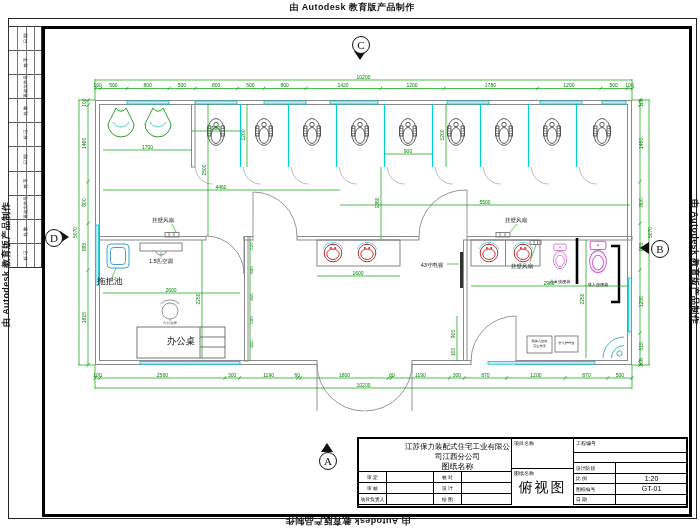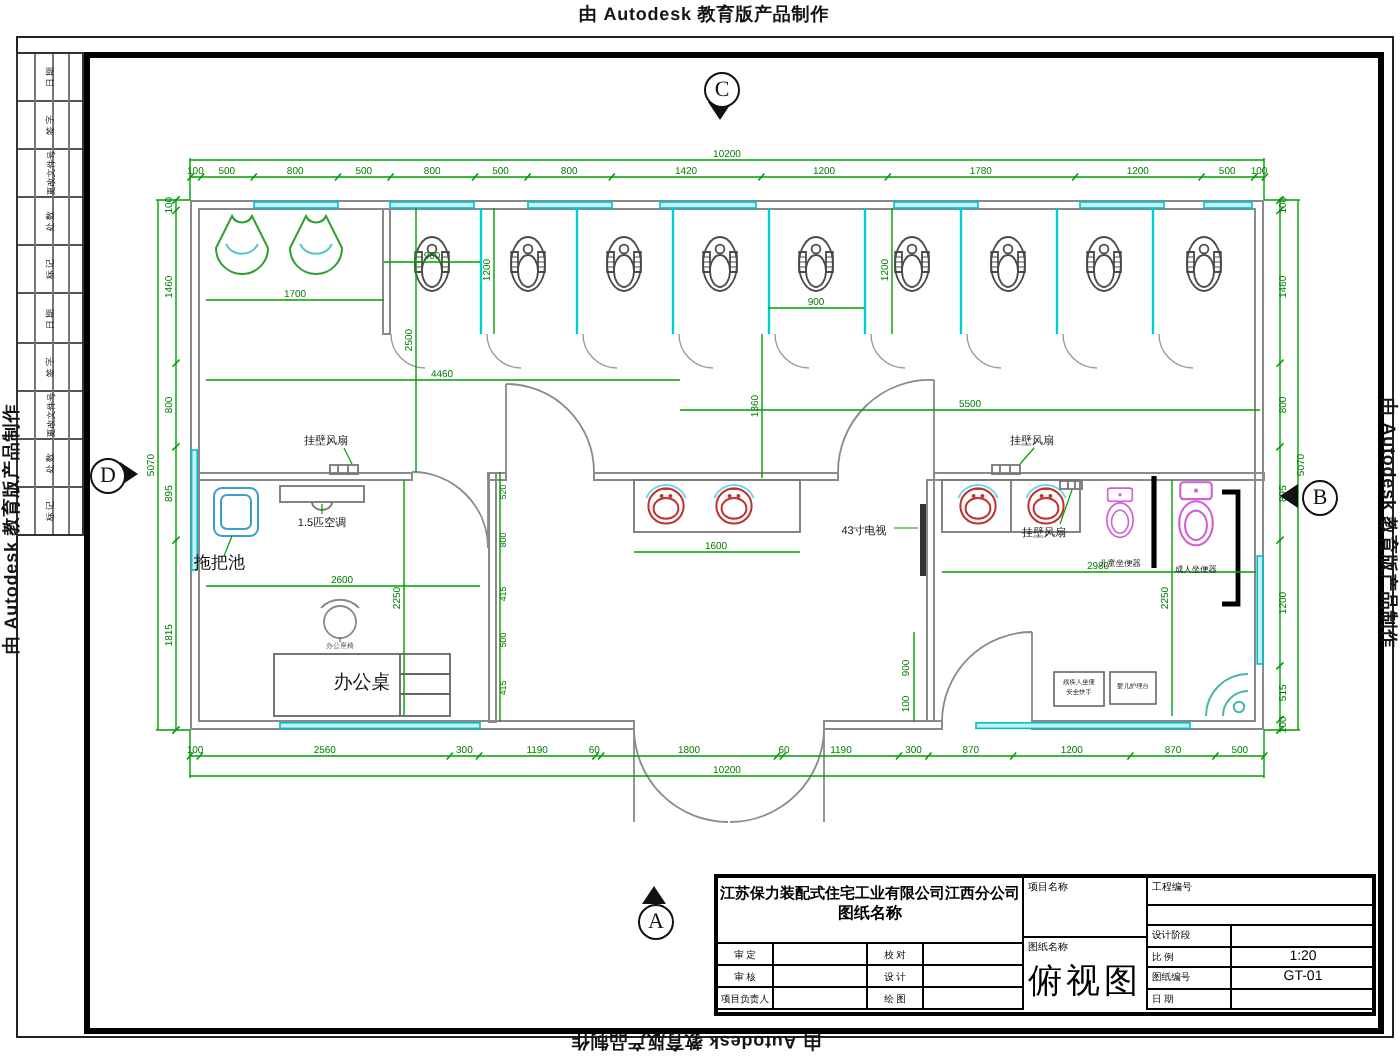--- a/index.html
+++ b/index.html
@@ -30,31 +30,31 @@
   .tri-down{border-left:6px solid transparent;border-right:6px solid transparent;border-top:9px solid #111;}
   .tri-up{border-left:6px solid transparent;border-right:6px solid transparent;border-bottom:9px solid #111;}
   .tri-left{border-top:6px solid transparent;border-bottom:6px solid transparent;border-right:9px solid #111;}
   .tri-right{border-top:6px solid transparent;border-bottom:6px solid transparent;border-left:9px solid #111;}
   
   .tb{position:absolute;left:357px;top:437px;width:331px;height:71px;border:2.5px solid #000;
       background:#fff;font-family:"Liberation Serif",serif;color:#000;box-sizing:border-box;z-index:3;}
   .tb *{box-sizing:border-box;}
   .tb .cell{position:absolute;border-color:#000;}
   .tb-company{left:0;top:0;width:153px;height:33px;border-right:1px solid #000;border-bottom:1px solid #000;
-      text-align:center;font-weight:bold;padding-top:3px;}
+      text-align:center;font-weight:normal;padding-top:3px;padding-left:45px;}
   .tb-company .l1{font-size:7.5px;line-height:10px;}
   .tb-company .l2{font-size:8px;line-height:10px;}
   .tb-srow{position:absolute;left:0;width:153px;height:11px;display:flex;}
   .tb-srow div{border-right:1px solid #000;border-bottom:1px solid #000;font-size:4.8px;
       display:flex;align-items:center;justify-content:center;white-space:nowrap;overflow:hidden;}
   .tb-mid{left:153px;top:0;width:62px;height:66px;border-right:1px solid #000;}
   .tb-mid .m1{position:absolute;left:0;top:0;width:100%;height:30px;border-bottom:1px solid #000;}
   .tb-mid .m2{position:absolute;left:0;top:30px;width:100%;height:36px;}
   .tb-lab{position:absolute;left:2px;top:1px;font-size:5px;}
-  .tb-draw{position:absolute;left:0;top:10px;width:100%;text-align:center;font-size:17px;letter-spacing:2px;}
+  .tb-draw{position:absolute;left:0;top:10px;width:100%;text-align:center;font-size:14px;letter-spacing:2px;}
   .tb-right{left:215px;top:0;width:113px;height:66px;}
   .tb-right .r-top{position:absolute;left:0;top:0;width:100%;height:14px;border-bottom:1px solid #000;}
   .tb-right .r-emp{position:absolute;left:0;top:14px;width:100%;height:10px;border-bottom:1px solid #000;}
   .tb-rrow{position:absolute;left:0;width:100%;height:10.5px;display:flex;}
   .tb-rrow .rl{width:42px;border-right:1px solid #000;border-bottom:1px solid #000;font-size:4.8px;
       display:flex;align-items:center;padding-left:2px;}
   .tb-rrow .rv{flex:1;border-bottom:1px solid #000;font-size:7px;display:flex;align-items:center;
       justify-content:center;font-family:"Liberation Sans",sans-serif;}
   svg{position:absolute;left:0;top:0;}
   svg text{font-family:"Liberation Sans",sans-serif;}

